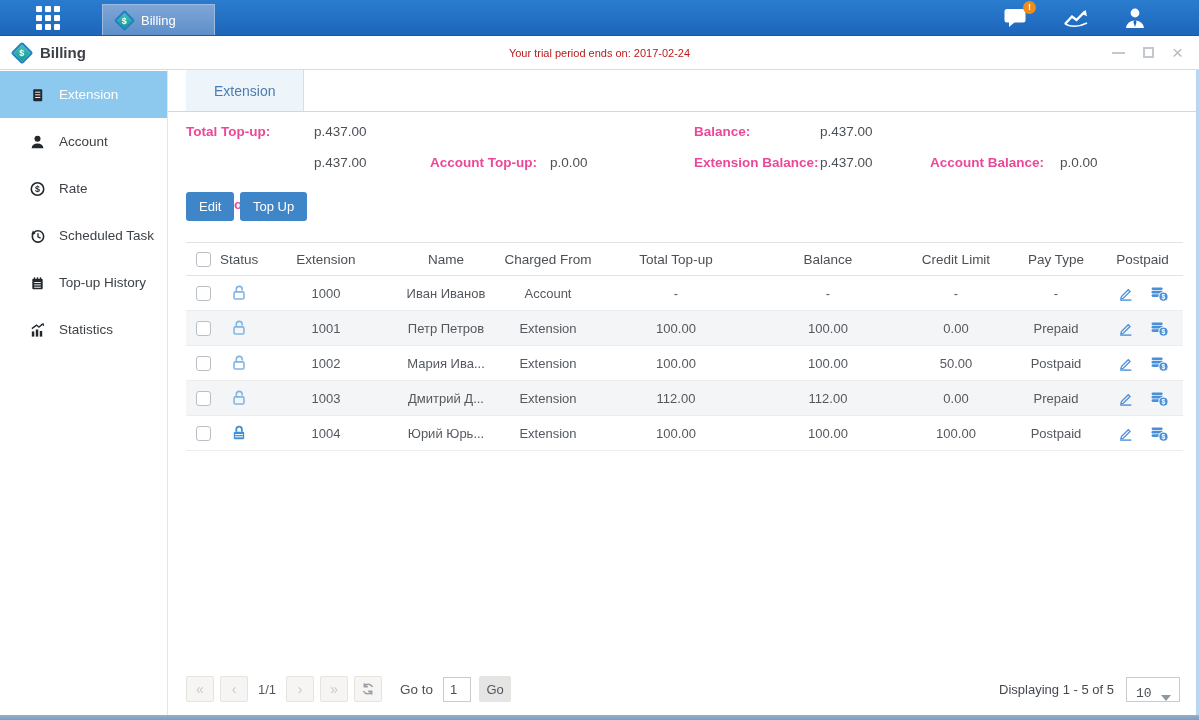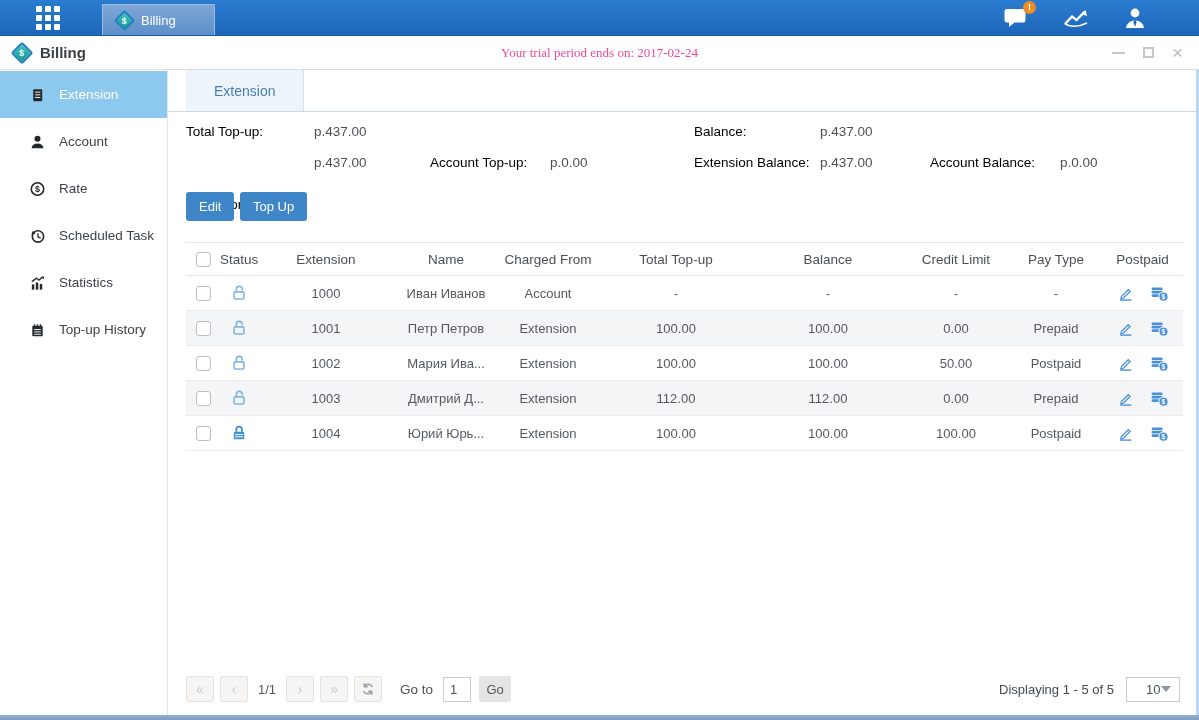--- a/index.html
+++ b/index.html
@@ -16,40 +16,40 @@
   .diamond { width:15px; height:15px; transform:rotate(45deg); background:linear-gradient(135deg,#45c4c0,#0f9a8e); border:2px solid #2380bf; border-radius:2px; display:inline-flex; align-items:center; justify-content:center; flex-shrink:0; }
   .diamond b { transform:rotate(-45deg); color:#fff; font-size:9px; font-weight:bold; }
   .topbar-right { margin-left:auto; margin-right:52px; display:flex; align-items:center; gap:34px; }
   .top-ic { position:relative; cursor:pointer; display:flex; }
   .badge { position:absolute; top:-6px; right:-7px; width:13px; height:13px; border-radius:50%; background:#ef8c1f; color:#fff; font-size:9px; font-weight:bold; display:flex; align-items:center; justify-content:center; }
 
   
   .titlebar { height:34px; background:#fff; border-bottom:1px solid #d9dde1; display:flex; align-items:center; position:relative; flex-shrink:0; }
   .titlebar .diamond { margin-left:14px; width:16px; height:16px; }
   .app-title { margin-left:10px; font-size:15px; font-weight:bold; color:#3c4146; }
-  .trial-msg { position:absolute; left:50%; transform:translateX(-50%); color:#ec4899; font-size:13px;font-family:Liberation Serif, serif; }
+  .trial-msg { position:absolute; left:50%; transform:translateX(-50%); color:#b91c1c; font-size:11px; }
   .win-controls { position:absolute; right:16px; display:flex; align-items:center; gap:18px; }
   .win-controls span { color:#b6bcc3; font-size:15px; cursor:pointer; line-height:1; }
   .wc-min { display:inline-block; width:13px; height:2px; background:#c3c8ce; }
   .wc-max { display:inline-block; width:11px; height:11px; border:2px solid #c3c8ce; }
 
   
   .body-row { flex:1; display:flex; min-height:0; border-right:3px solid #b9d7f1; }
   .sidebar { width:168px; background:#fff; border-right:1px solid #e2e5e9; flex-shrink:0; padding-top:1px; }
   .side-item { height:47px; display:flex; align-items:center; padding-left:29px; gap:13px; font-size:13.5px; color:#3d4247; cursor:pointer; }
   .side-item.active { background:#8dc9ee; color:#fff; }
   .side-item svg { flex-shrink:0; }
 
   .content { flex:1; display:flex; flex-direction:column; min-width:0; background:#fff; }
   .tabstrip { height:42px; border-bottom:1px solid #ccd8e2; display:flex; align-items:stretch; flex-shrink:0; }
   .tab-active { margin-left:18px; padding:0 28px; display:flex; align-items:center; background:#eef5fa; border-right:1px solid #d4dfe9; color:#4a7db1; font-size:14px; cursor:pointer; }
 
   
   .summary { position:relative; height:130px; flex-shrink:0; font-size:13.5px; }
-  .summary .lbl { position:absolute; font-weight:normal; color:#000000; }
+  .summary .lbl { position:absolute; font-weight:bold; color:#ec4899; }
   .summary .val { position:absolute; color:#4b5055; }
   .btn { position:absolute; top:80px; height:29px; background:#3e86c7; color:#fff; border:none; border-radius:3px; font-size:13px; font-family:inherit; padding:0 13px; cursor:pointer; }
 
   
   .tbl-wrap { padding:0 13px 16px 18px; }
   table { width:100%; border-collapse:collapse; table-layout:fixed; }
   thead th { height:33px; font-size:13.5px; font-weight:normal; color:#4b5056; border-top:1px solid #e3e3e3; border-bottom:1px solid #e3e3e3; text-align:center; }
   tbody td { height:35px; font-size:13px; color:#54595f; text-align:center; border-bottom:1px solid #ececec; overflow:hidden; white-space:nowrap; }
   tbody tr.stripe { background:#f4f5f6; }
   .cb { width:15px; height:15px; border:1px solid #b9bfc5; border-radius:3px; background:#fff; display:inline-block; cursor:pointer; vertical-align:middle; }
@@ -59,21 +59,21 @@
 
   
   .footer { margin-top:auto; flex-shrink:0; display:flex; align-items:center; padding:0 16px 13px 18px; }
   .pg-btn { width:28px; height:26px; background:#f6f5f4; border:1px solid #e7e3df; border-radius:2px; color:#c9c9c9; font-size:14px; display:inline-flex; align-items:center; justify-content:center; cursor:pointer; margin-right:6px; }
   .pg-ind { font-size:13px; color:#53585e; margin:0 10px 0 4px; }
   .goto-lbl { font-size:13.5px; color:#4b5056; margin:0 10px 0 12px; }
   .goto-input { width:28px; height:25px; border:1px solid #c6ccd2; font-size:13px; color:#4b5056; padding-left:6px; font-family:inherit; margin-right:8px; }
   .go-btn { width:32px; height:26px; background:#e5e5e5; border:1px solid #e7e3df; border-radius:2px; color:#53585e; font-size:13px; cursor:pointer; font-family:inherit; }
   .foot-right { margin-left:auto; display:flex; align-items:center; }
   .displaying { font-size:13px; color:#44494f; margin-right:12px; }
-  .page-size { width:54px; height:25px; border:1px solid #c6ccd2; background:#fff; display:flex; align-items:center; padding-left:19px; font-size:13px; color:#4b5056; cursor:pointer; position:relative; }
+  .page-size { width:54px; height:25px; border:1px solid #c6ccd2; background:#fff; display:flex; align-items:flex-end; padding-left:9px; font-size:13px; color:#4b5056; cursor:pointer; position:relative;font-family:Liberation Mono, monospace; }
   .page-size .tri { position:absolute; right:8px; width:0; height:0; border-left:5px solid transparent; border-right:5px solid transparent; border-top:6px solid #8b98a6; }
 
   .bottom-strip { height:5px; background:linear-gradient(#93b0cf,#7e9cbe); flex-shrink:0; }
 </style>
 </head>
 <body>
 
 <div class="window">
 
   <div class="topbar">
@@ -161,39 +161,39 @@
       <div class="side-item">
         <svg width="17" height="18" viewBox="0 0 18 18">
           <circle cx="9.5" cy="9.5" r="6" fill="none" stroke="#23282d" stroke-width="1.7"></circle>
           <polyline points="9.5,6 9.5,9.8 12.3,11.3" fill="none" stroke="#23282d" stroke-width="1.4"></polyline>
           <path d="M4.2 3.2 L2.4 7.4 l4.4-.6 z" fill="#23282d"></path>
         </svg>
         <span>Scheduled Task</span>
       </div>
       <div class="side-item">
         <svg width="17" height="18" viewBox="0 0 18 18">
-          <rect x="3" y="10.5" width="2.6" height="5.5" fill="#23282d"></rect>
-          <rect x="7.2" y="8.5" width="2.6" height="7.5" fill="#23282d"></rect>
-          <rect x="11.4" y="10" width="2.6" height="6" fill="#23282d"></rect>
-          <polyline points="3,7.5 8,3.8 10.5,6 14.5,2.5" fill="none" stroke="#23282d" stroke-width="1.5"></polyline>
-          <path d="M15.5 1.5 l.6 3.4 -3-1.6 z" fill="#23282d"></path>
-        </svg>
-        <span>Statistics</span>
-      </div>
-      <div class="side-item">
-        <svg width="17" height="18" viewBox="0 0 18 18">
           <rect x="3.5" y="4.5" width="11" height="11" rx="1" fill="#23282d"></rect>
           <line x1="5.8" y1="3" x2="5.8" y2="6" stroke="#23282d" stroke-width="1.4"></line>
           <line x1="9" y1="3" x2="9" y2="6" stroke="#23282d" stroke-width="1.4"></line>
           <line x1="12.2" y1="3" x2="12.2" y2="6" stroke="#23282d" stroke-width="1.4"></line>
           <line x1="5.5" y1="8.5" x2="12.5" y2="8.5" stroke="#fff" stroke-width="1"></line>
           <line x1="5.5" y1="11" x2="12.5" y2="11" stroke="#fff" stroke-width="1"></line>
           <line x1="5.5" y1="13.5" x2="12.5" y2="13.5" stroke="#fff" stroke-width="1"></line>
         </svg>
         <span>Top-up History</span>
+      </div>
+      <div class="side-item">
+        <svg width="17" height="18" viewBox="0 0 18 18">
+          <rect x="3" y="10.5" width="2.6" height="5.5" fill="#23282d"></rect>
+          <rect x="7.2" y="8.5" width="2.6" height="7.5" fill="#23282d"></rect>
+          <rect x="11.4" y="10" width="2.6" height="6" fill="#23282d"></rect>
+          <polyline points="3,7.5 8,3.8 10.5,6 14.5,2.5" fill="none" stroke="#23282d" stroke-width="1.5"></polyline>
+          <path d="M15.5 1.5 l.6 3.4 -3-1.6 z" fill="#23282d"></path>
+        </svg>
+        <span>Statistics</span>
       </div>
     </div>
 
     <div class="content">
       <div class="tabstrip">
         <div class="tab-active">Extension</div>
       </div>
 
       <div class="summary">
         <span class="lbl" style="left:18px;  top:12px;">Total Top-up:</span>

